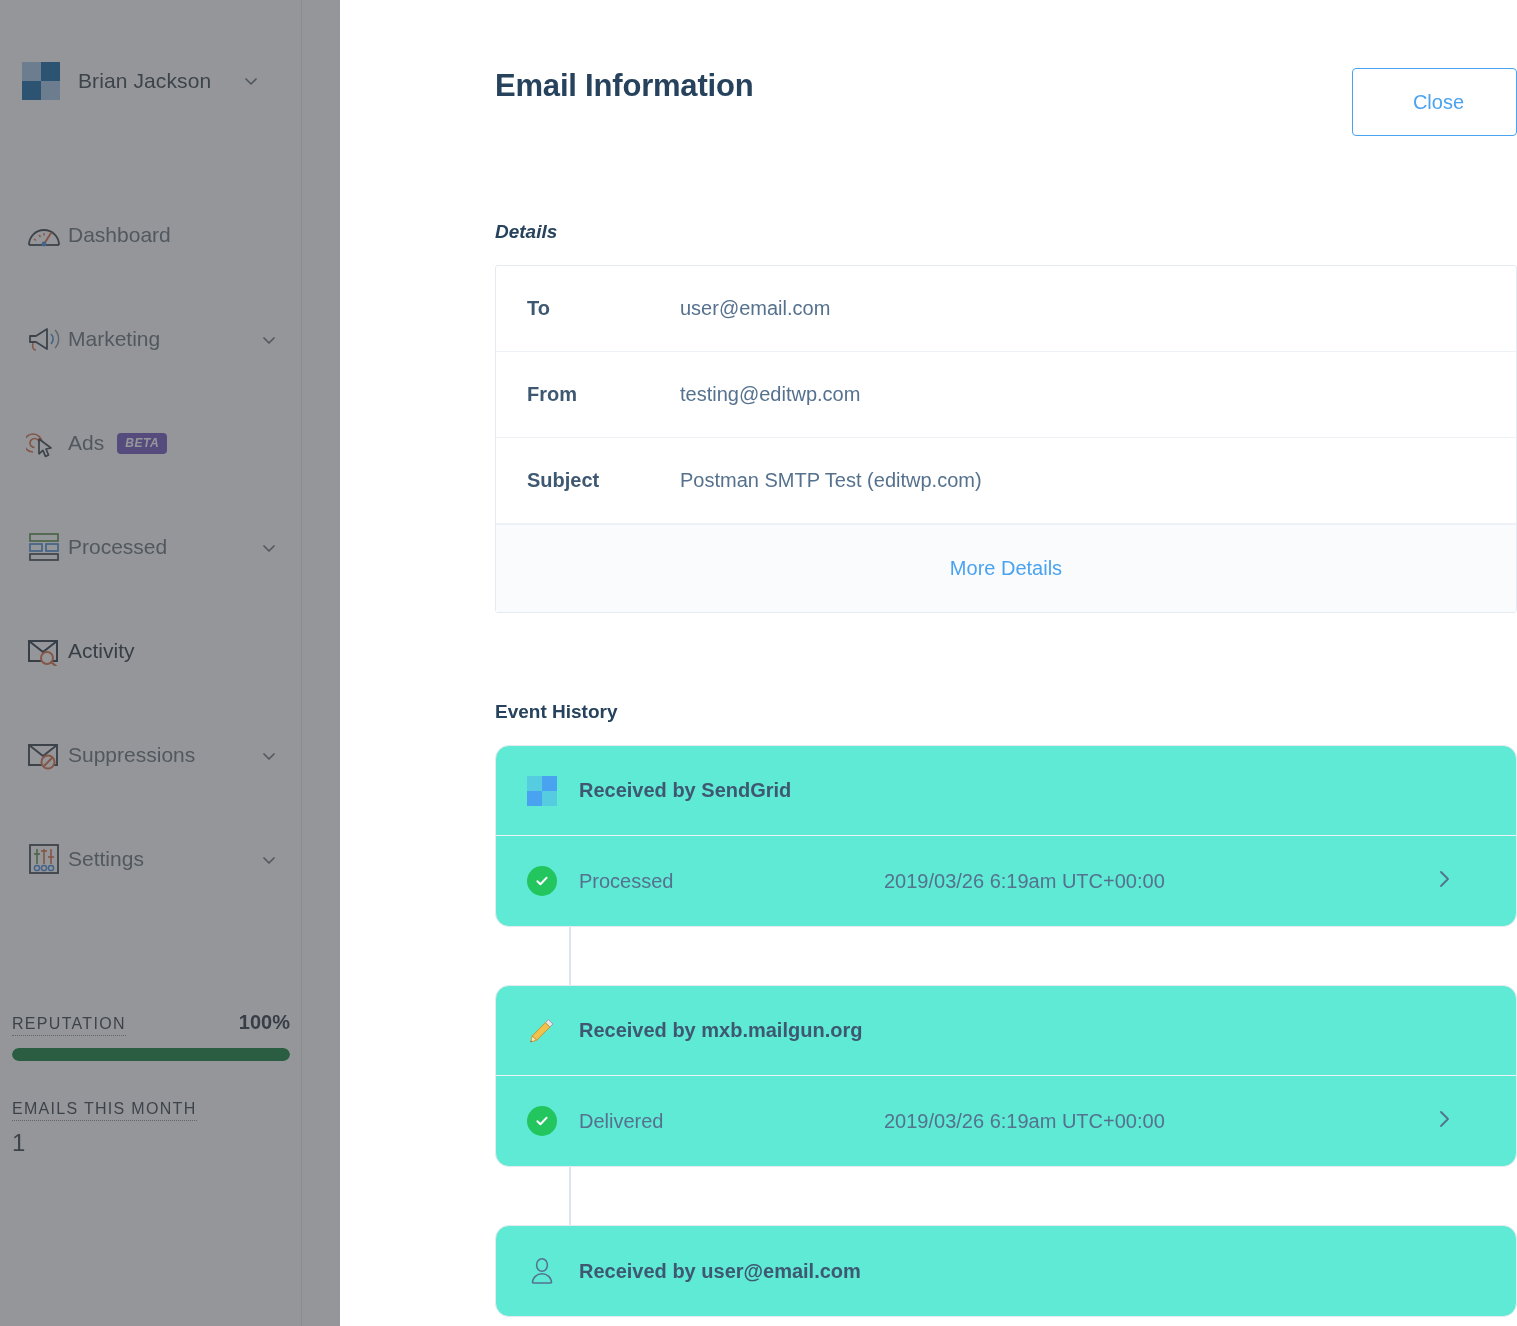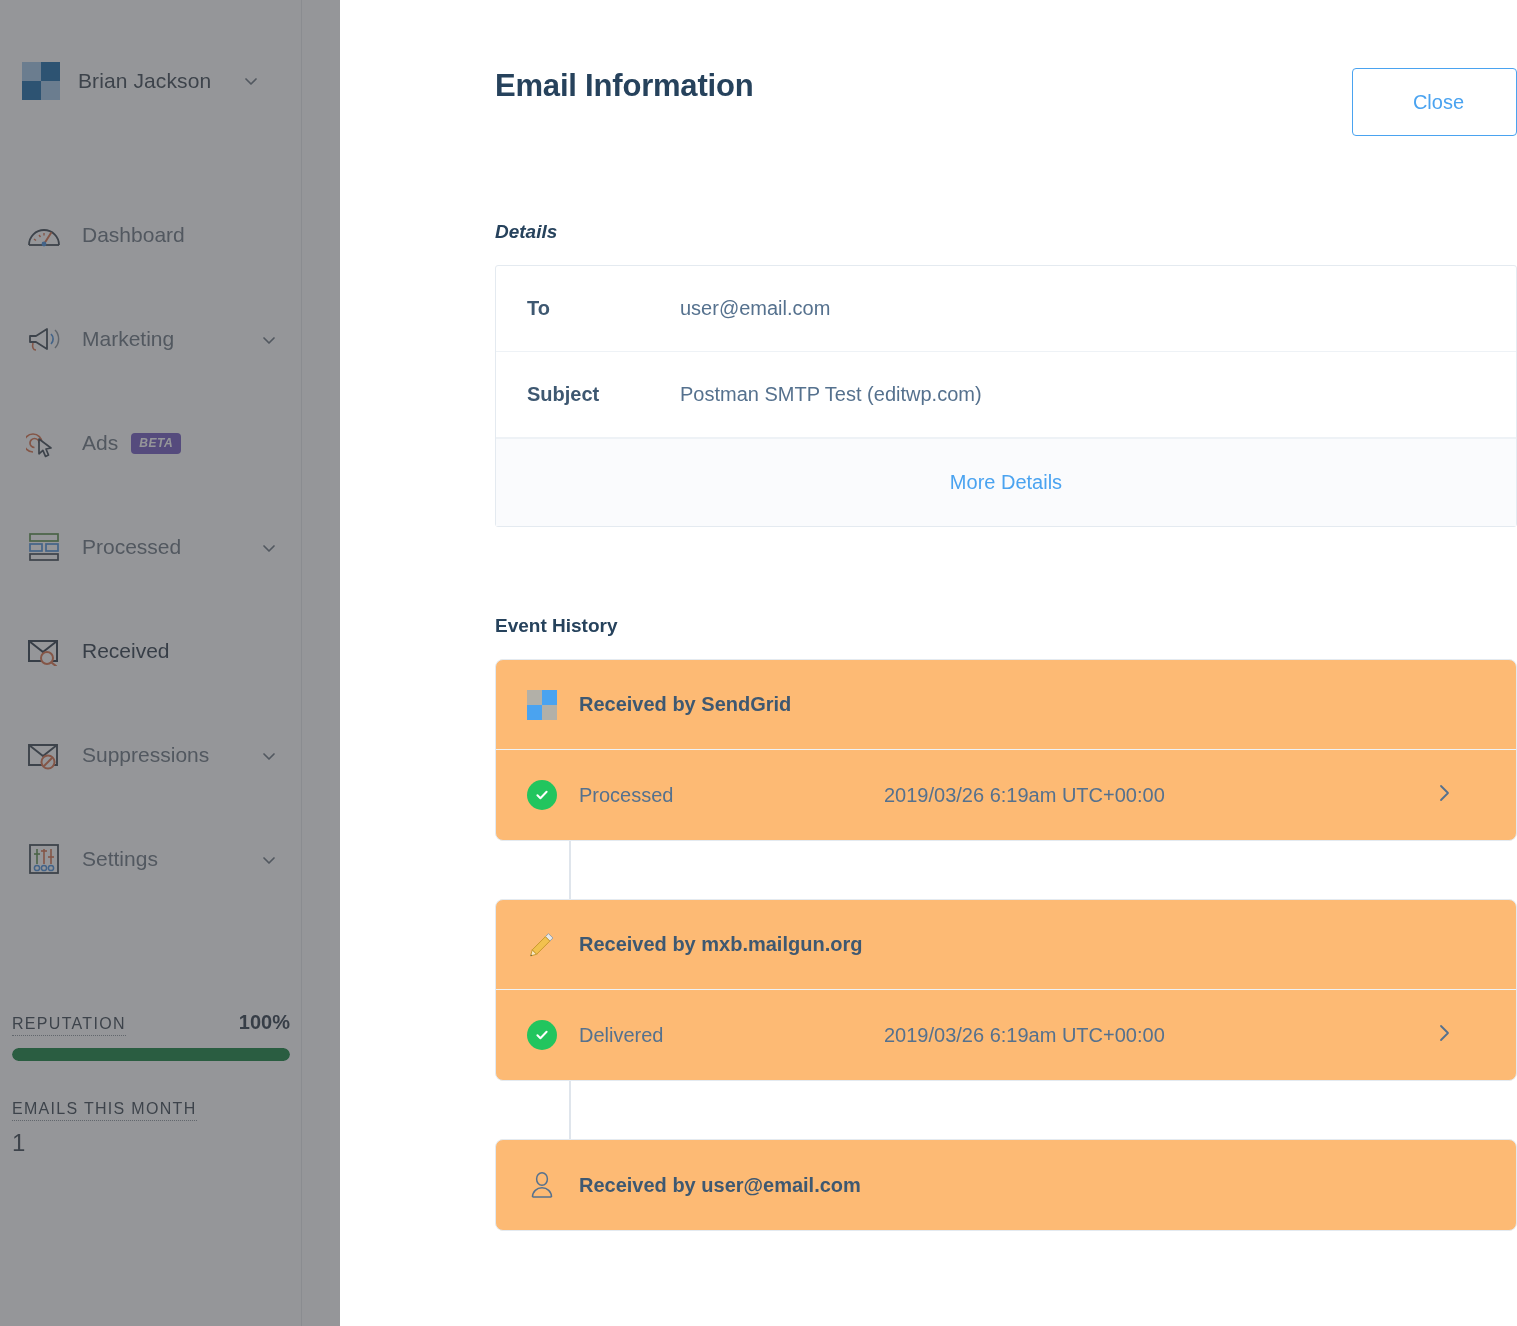--- a/index.html
+++ b/index.html
@@ -36,21 +36,21 @@
   .brand-caret { position: absolute; right: 22px; top: 10px; }
 
   .nav { position: absolute; left: 0; top: 206px; width: 302px; }
   .nav-item {
     position: relative; display: flex; align-items: center;
     height: 58px; padding-left: 26px; margin-bottom: 46px;
     color: #6b7680; font-size: 21px;
   }
   .nav-item.active { color: #2f3c4a; }
   .nav-ico { width: 42px; height: 38px; flex: 0 0 42px; display: flex; align-items: center; }
-  .nav-label { margin-left: 14px; white-space: nowrap; }
+  .nav-label { white-space: nowrap; }
   .nav-caret { position: absolute; right: 24px; top: 20px; }
   .beta-badge {
     display: inline-block; margin-left: 13px; padding: 3px 8px 4px;
     background: #7159c1; color: #ffffff; font-size: 12px; font-weight: 700;
     letter-spacing: .6px; border-radius: 4px; vertical-align: 3px; font-style: italic;
   }
 
   .meter-block { position: absolute; left: 12px; top: 1011px; width: 278px; }
   .meter-row { display: flex; justify-content: space-between; align-items: baseline; }
   .meter-title {
@@ -91,21 +91,21 @@
   .detail-val { font-size: 20px; color: #55718e; }
   .more-row {
     height: 88px; background: #fafbfd; border-top: 1px solid #eef2f6;
     display: flex; align-items: center; justify-content: center;
   }
   .more-link { color: #4aa3f0; font-size: 20px; cursor: pointer; }
 
   .events-label { margin-top: 88px; }
 
   .timeline { position: relative; margin-top: 22px; }
-  .event-card { position: relative; border: 1px solid #e4eaf0; border-radius: 8px; background: #fdba74; }
+  .event-card { position: relative; border: 1px solid #e4eaf0; border-radius: 14px; background: #5eead4; }
   .event-head { display: flex; align-items: center; height: 90px; padding-left: 31px; border-bottom: 1px solid #eef2f6; }
   .event-head.nb { border-bottom: none; }
   .event-head-title { margin-left: 22px; font-size: 20px; font-weight: 700; color: #3e5871; }
   .event-row { display: flex; align-items: center; height: 90px; padding-left: 31px; position: relative; cursor: pointer; }
   .status-dot {
     width: 30px; height: 30px; border-radius: 50%; background: #22c55e;
     flex: 0 0 30px; display: flex; align-items: center; justify-content: center;
   }
   .event-name { margin-left: 22px; font-size: 20px; color: #55718e; width: 305px; }
   .event-time { font-size: 20px; color: #55718e; }
@@ -208,21 +208,21 @@
 
         <div class="nav-item active">
           <span class="nav-ico">
             <svg width="38" height="30" viewBox="0 0 38 30">
               <path d="M3 5h28v20H3z" fill="none" stroke="#2f3c4a" stroke-width="2"></path>
               <path d="M3 5l14 11L31 5" fill="none" stroke="#2f3c4a" stroke-width="2"></path>
               <circle cx="21" cy="22" r="6" fill="#fff" stroke="#d9714a" stroke-width="2"></circle>
               <line x1="25.5" y1="26.5" x2="30" y2="30" stroke="#d9714a" stroke-width="2.2" stroke-linecap="round"></line>
             </svg>
           </span>
-          <span class="nav-label">Received</span>
+          <span class="nav-label">Activity</span>
         </div>
 
         <div class="nav-item">
           <span class="nav-ico">
             <svg width="38" height="30" viewBox="0 0 38 30">
               <path d="M3 5h28v20H3z" fill="none" stroke="#3d4852" stroke-width="1.9"></path>
               <path d="M3 5l14 11L31 5" fill="none" stroke="#3d4852" stroke-width="1.9"></path>
               <circle cx="22" cy="22" r="6.5" fill="#fff" stroke="#d9714a" stroke-width="2"></circle>
               <line x1="17.8" y1="26.2" x2="26.2" y2="17.8" stroke="#d9714a" stroke-width="2"></line>
             </svg>
@@ -288,20 +288,24 @@
       </div>
 
       <div class="section-label details-label">Details</div>
 
       <div class="card">
         <div class="detail-row">
           <span class="detail-key">To</span>
           <span class="detail-val">user@email.com</span>
         </div>
         <div class="detail-row">
+          <span class="detail-key">From</span>
+          <span class="detail-val">testing@editwp.com</span>
+        </div>
+        <div class="detail-row">
           <span class="detail-key">Subject</span>
           <span class="detail-val">Postman SMTP Test (editwp.com)</span>
         </div>
         <div class="more-row">
           <span class="more-link">More Details</span>
         </div>
       </div>
 
       <div class="section-label events-label">Event History</div>
 

